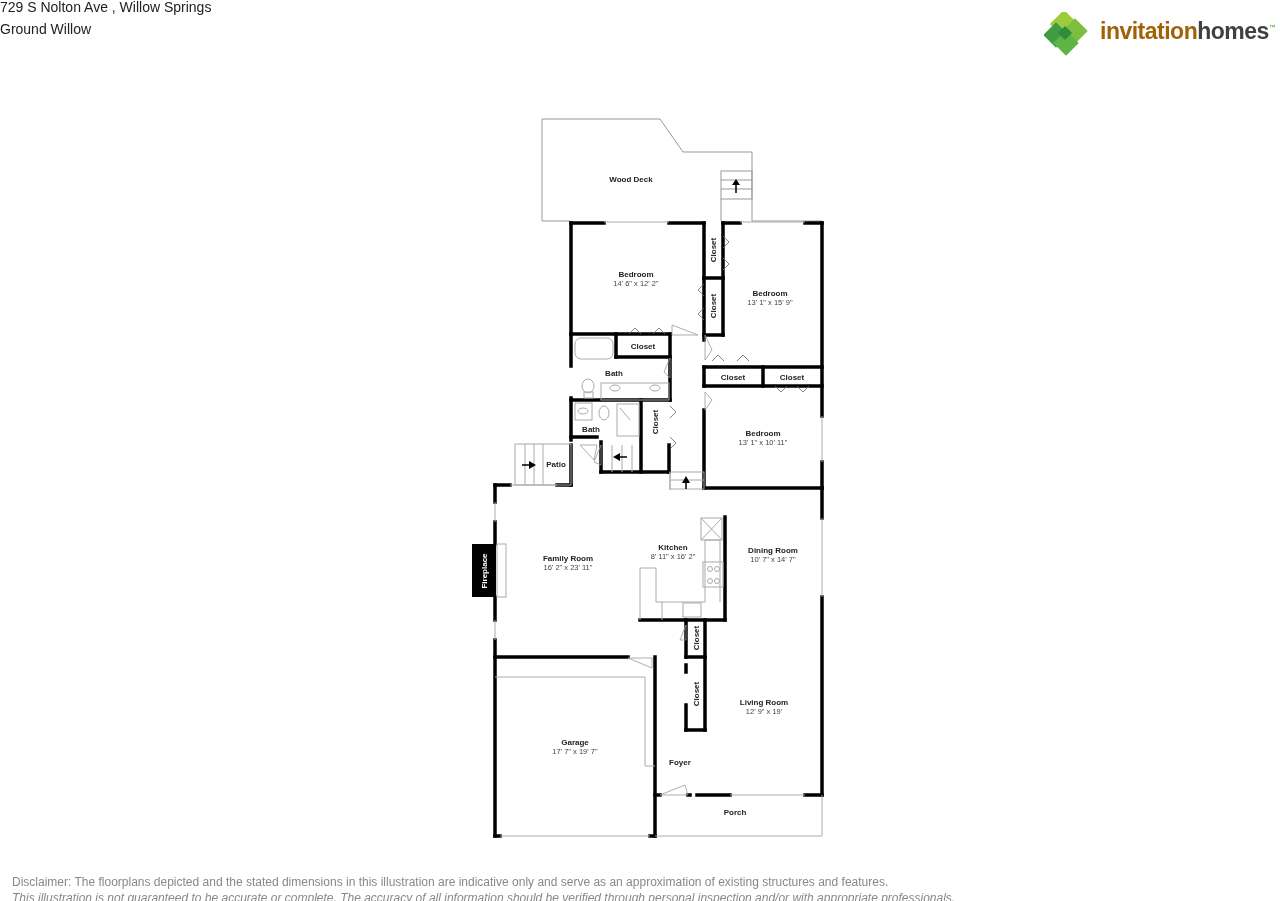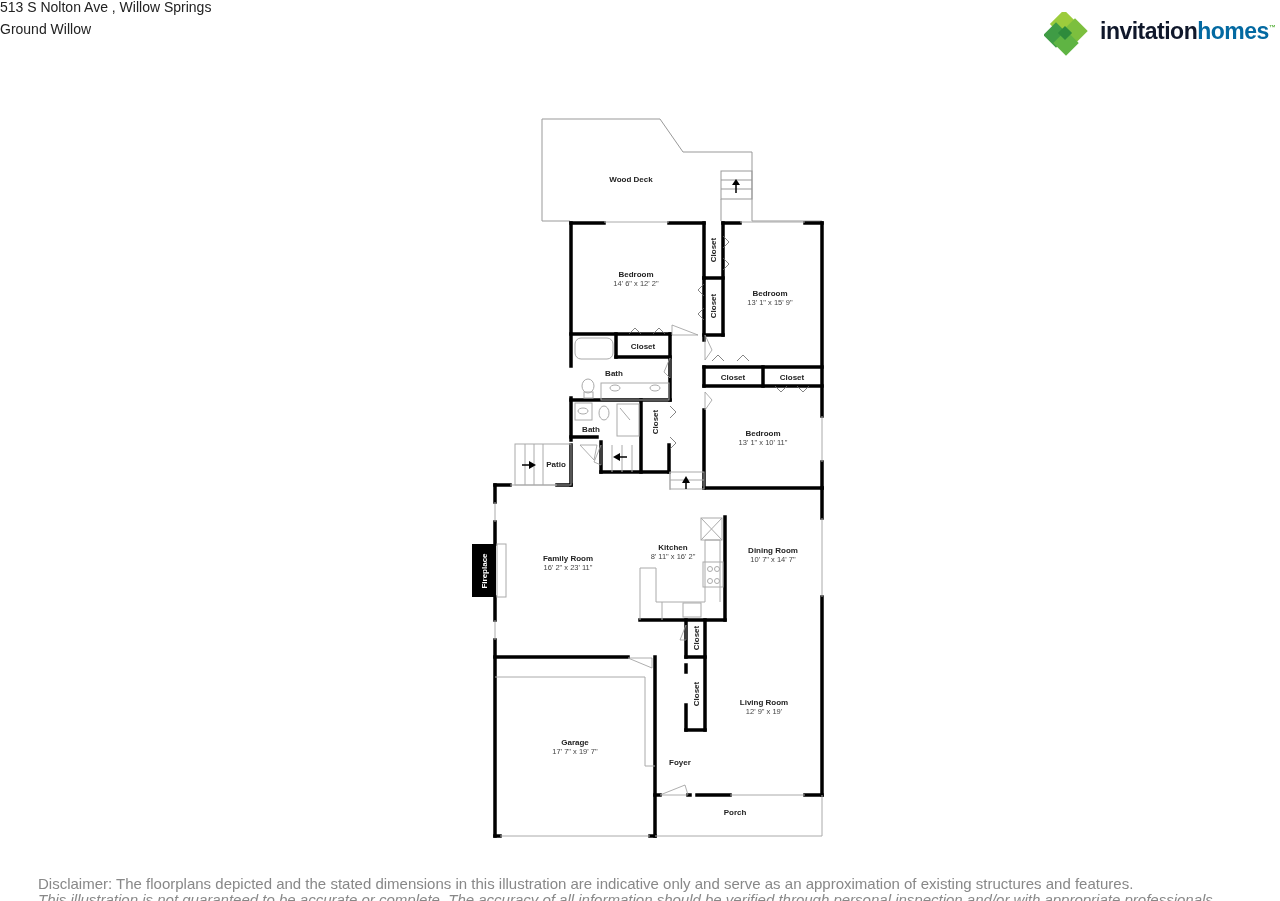--- a/index.html
+++ b/index.html
@@ -2,34 +2,34 @@
 <html><head>
 <meta charset="utf-8">
 <style>
   html, body { margin:0; padding:0; background:#ffffff; }
   body { width:1280px; height:901px; position:relative; overflow:hidden; font-family:"Liberation Sans", sans-serif; }
   .hdr { position:absolute; left:0; font-size:14px; color:#222; }
   #hdr-address { top:-1px; }
   #hdr-floor { top:21px; }
   .logo { position:absolute; left:1044px; top:12px; width:236px; height:46px; }
   .logo-text { position:absolute; left:56px; top:6px; font-size:23px; font-weight:bold; letter-spacing:-0.5px; white-space:nowrap; }
-  .logo-text .a { color:#0f172a; }
-  .logo-text .b { color:#0369a1; }
+  .logo-text .a { color:#a16207; }
+  .logo-text .b { color:#404040; }
   .logo-text sup { font-size:7px; color:#5fb443; }
-  .disclaimer { position:absolute; left:38px; font-size:15px; color:#888; white-space:nowrap; }
+  .disclaimer { position:absolute; left:12px; font-size:12px; color:#888; white-space:nowrap; }
   #disc1 { top:875px; }
   #disc2 { top:891px;font-style:italic; }
   svg.plan { position:absolute; left:0; top:0; }
   .lbl { font-family:"Liberation Sans", sans-serif; font-size:8px; font-weight:bold; fill:#222; text-anchor:middle; }
   .dim { font-family:"Liberation Sans", sans-serif; font-size:7.5px; fill:#444; text-anchor:middle; }
 </style>
 </head>
 <body>
 
-<div class="hdr" id="hdr-address">513 S Nolton Ave , Willow Springs</div>
+<div class="hdr" id="hdr-address">729 S Nolton Ave , Willow Springs</div>
 <div class="hdr" id="hdr-floor">Ground Willow</div>
 
 <div class="logo">
   <svg width="50" height="46" viewBox="0 0 50 46">
     <rect x="10" y="2" width="20" height="20" transform="rotate(45 20 12)" fill="#9ccc3c"></rect>
     <rect x="22" y="10" width="18" height="18" transform="rotate(45 31 19)" fill="#7cbf3e"></rect>
     <rect x="3" y="14" width="18" height="18" transform="rotate(45 12 23)" fill="#3f9c45"></rect>
     <rect x="13" y="22" width="18" height="18" transform="rotate(45 22 31)" fill="#5fb443"></rect>
     <rect x="16" y="16" width="10" height="10" transform="rotate(45 21 21)" fill="#2e8b3c"></rect>
   </svg>

